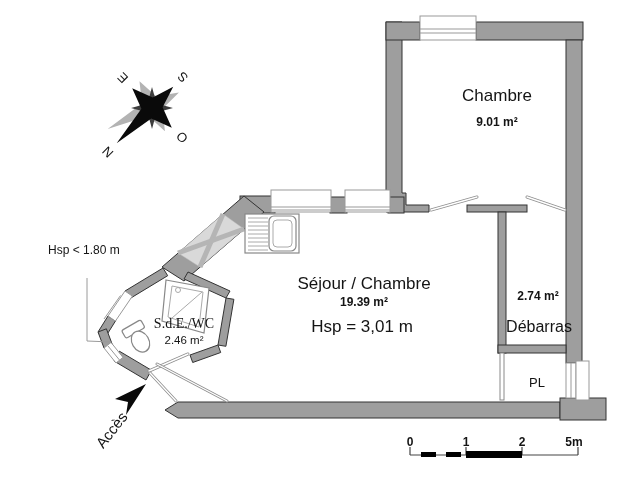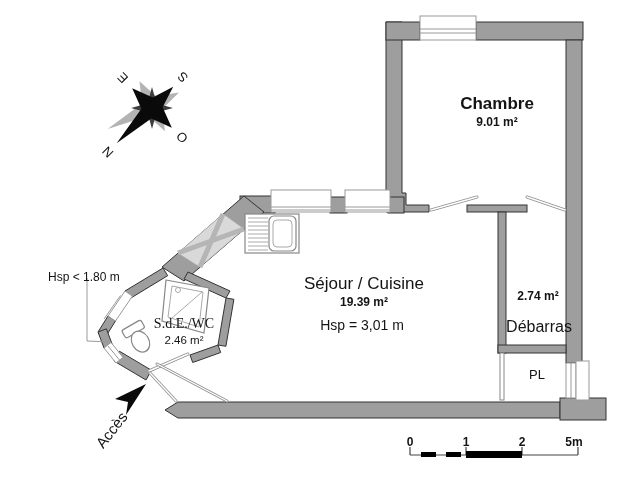--- a/index.html
+++ b/index.html
@@ -5,22 +5,22 @@
   html,body{margin:0;padding:0;background:#fff;}
   #stage{position:relative;width:640px;height:480px;background:#ffffff;overflow:hidden;
          font-family:"Liberation Sans",sans-serif;color:#111;}
   #plan-svg{position:absolute;left:0;top:0;}
   .lbl{position:absolute;white-space:nowrap;color:#141414;transform:translateX(-50%);line-height:1.1;}
   .room-title{font-size:17px;}
   .room-area{font-size:12px;font-weight:bold;}
   .sde-title{font-size:14px;font-family:Liberation Serif, serif;}
   .sde-area{font-size:11.5px;}
   .debarras-title{font-size:16px;}
-  .pl-title{font-size:13px;}
-  .hsp-note{font-size:14px;}
+  .pl-title{font-size:13px;margin-top:8px;}
+  .hsp-note{font-size:17px;}
   .hsp-low{font-size:12px;transform:none;}
   .acces{font-size:15px;transform:translateX(-50%) rotate(-52deg);}
   .scale-num{font-size:12px;font-weight:bold;}
   
   .wall{fill:#9e9e9e;stroke:#333;stroke-width:1;}
   .thinwall{fill:#fff;stroke:#8a8a8a;stroke-width:1;}
   .winframe{fill:#fff;stroke:#999;stroke-width:1;}
   .winline{stroke:#999;stroke-width:1;fill:none;}
   .door-a{stroke:#8f8f8f;stroke-width:3;fill:none;stroke-linecap:round;}
   .door-b{stroke:#fff;stroke-width:1.4;fill:none;stroke-linecap:round;}
@@ -176,36 +176,36 @@
     <line class="scaleline" x1="410" y1="447" x2="410" y2="455"></line>
     <line class="scaleline" x1="466" y1="447" x2="466" y2="455"></line>
     <line class="scaleline" x1="522" y1="447" x2="522" y2="455"></line>
     <line class="scaleline" x1="578" y1="447" x2="578" y2="455"></line>
     <rect class="scaleblock" x="421" y="452" width="15" height="5"></rect>
     <rect class="scaleblock" x="446" y="452" width="15" height="5"></rect>
     <rect class="scaleblock" x="466" y="451" width="56" height="7"></rect>
   </g>
 </svg>
 
-<div class="lbl room-title" style="left:497px;top:95px;font-weight:bold;">Chambre</div>
+<div class="lbl room-title" style="left:497px;top:87px;">Chambre</div>
 <div class="lbl room-area" style="left:497px;top:116px;">9.01 m²</div>
 
-<div class="lbl room-title" style="left:364px;top:275px;">Séjour / Cuisine</div>
+<div class="lbl room-title" style="left:364px;top:275px;">Séjour / Chambre</div>
 <div class="lbl room-area" style="left:364px;top:296px;">19.39 m²</div>
 <div class="lbl hsp-note" style="left:362px;top:318px;">Hsp =  3,01 m</div>
 
 <div class="lbl debarras-title" style="left:539px;top:270px;margin-top:48px;">Débarras</div>
 <div class="lbl room-area" style="left:538px;top:290px;">2.74 m²</div>
 
 <div class="lbl pl-title" style="left:537px;top:368px;">PL</div>
 
 <div class="lbl sde-title" style="left:184px;top:316px;">S.d.E./WC</div>
 <div class="lbl sde-area" style="left:184px;top:334px;">2.46 m²</div>
 
-<div class="lbl hsp-low" style="left:48px;top:271px;">Hsp &lt; 1.80 m</div>
+<div class="lbl hsp-low" style="left:48px;top:244px;">Hsp &lt; 1.80 m</div>
 
 <div class="lbl acces" style="left:112px;top:422px;">Accès</div>
 
 <div class="lbl scale-num" style="left:410px;top:436px;">0</div>
 <div class="lbl scale-num" style="left:466px;top:436px;">1</div>
 <div class="lbl scale-num" style="left:522px;top:436px;">2</div>
 <div class="lbl scale-num" style="left:574px;top:436px;">5m</div>
 
 </div>
 

